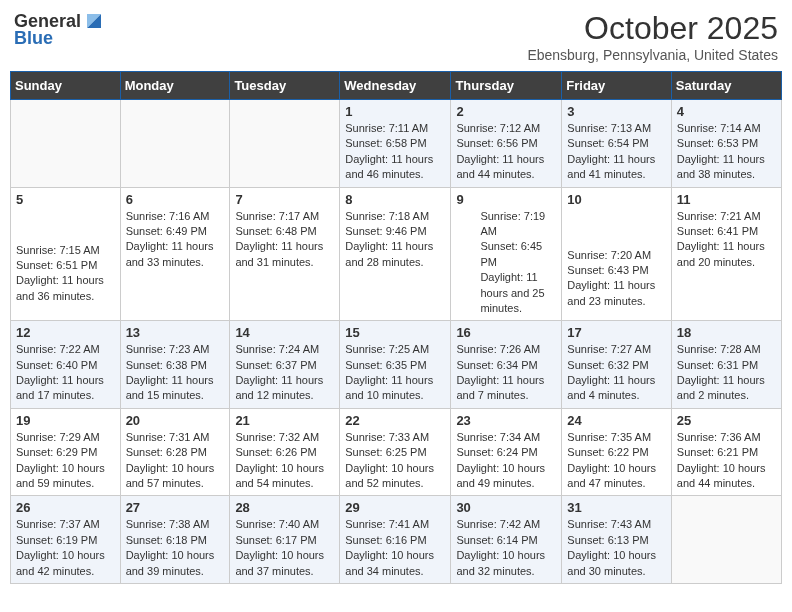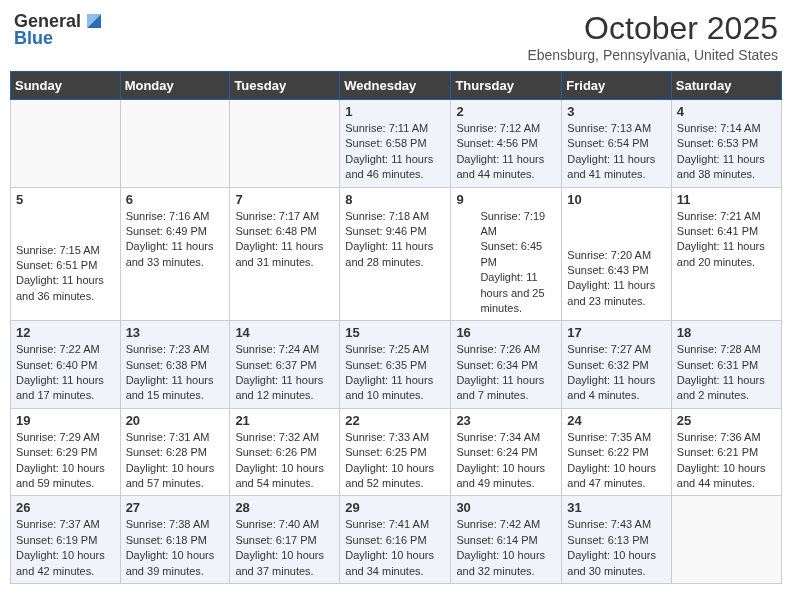--- a/index.html
+++ b/index.html
@@ -124,21 +124,21 @@
         <td class="empty-cell"></td>
         <td>
           <span class="day-number">1</span>
           <div class="day-info" style="white-space: pre-line;">Sunrise: 7:11 AM
 Sunset: 6:58 PM
 Daylight: 11 hours and 46 minutes.</div>
         </td>
         <td>
           <span class="day-number">2</span>
           <div class="day-info" style="white-space: pre-line;">Sunrise: 7:12 AM
-Sunset: 4:56 PM
+Sunset: 6:56 PM
 Daylight: 11 hours and 44 minutes.</div>
         </td>
         <td>
           <span class="day-number">3</span>
           <div class="day-info" style="white-space: pre-line;">Sunrise: 7:13 AM
 Sunset: 6:54 PM
 Daylight: 11 hours and 41 minutes.</div>
         </td>
         <td>
           <span class="day-number">4</span>

